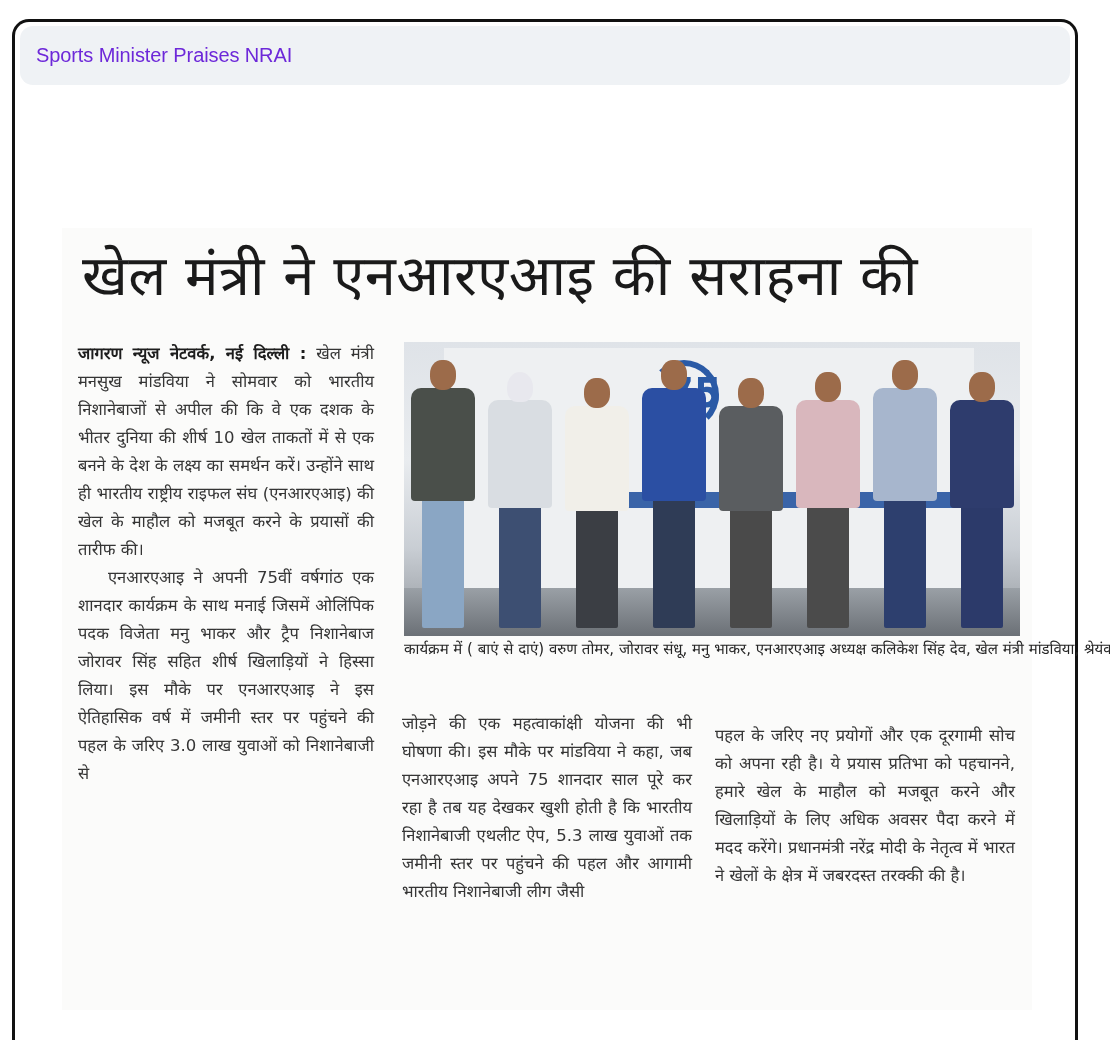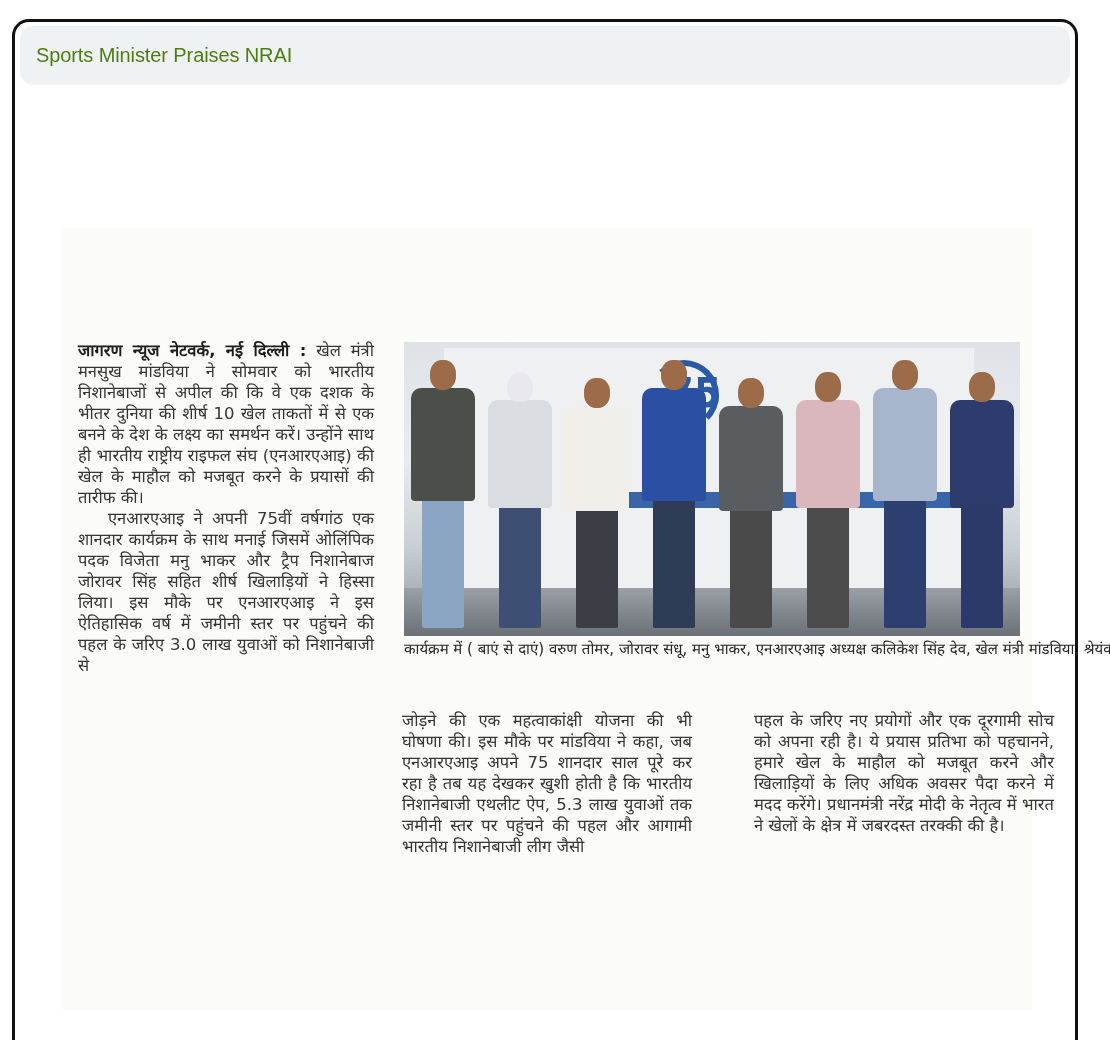--- a/index.html
+++ b/index.html
@@ -10,40 +10,40 @@
     position: absolute; left: 12px; top: 19px; width: 1066px; height: 1040px;
     border: 3px solid #111111; border-bottom: none;
     border-radius: 17px 17px 0 0; box-sizing: border-box; background: #ffffff;
   }
   .card-header {
     position: absolute; left: 5px; top: 4px; right: 5px; height: 59px;
     background: #eff2f5; border-radius: 13px 13px 13px 13px;
   }
   .card-title {
     position: absolute; left: 16px; top: 18px; font-family: "Liberation Sans", sans-serif;
-    font-size: 20px; color: #4d7c0f; letter-spacing: -0.1px;
+    font-size: 20px; color: #6d28d9; letter-spacing: -0.1px;
   }
 
   .clipping {
     position: absolute; left: 62px; top: 228px; width: 970px; height: 782px;
     background: #fbfbfa; color: #2a2a2a;
     font-family: "DejaVu Serif", serif;
   }
   .headline {
     position: absolute; left: 20px; top: 12px; width: 940px;
     font-family: "DejaVu Sans", sans-serif; font-size: 56px; line-height: 72px;
     color: #1a1a1a; font-weight: normal; letter-spacing: 0.5px; white-space: nowrap;
   }
 
-  .col { position: absolute; font-size: 16.5px; line-height: 21px; text-align: justify;
+  .col { position: absolute; font-size: 16.5px; line-height: 28px; text-align: justify;
          font-family: "DejaVu Sans", sans-serif; color: #353535; }
   .col p { margin: 0; }
   .col1 { left: 16px; top: 112px; width: 296px; }
   .col2 { left: 340px; top: 482px; width: 290px; }
-  .col3 { left: 653px; top: 482px; width: 300px; margin-left: 39px; }
+  .col3 { left: 653px; top: 494px; width: 300px; }
   .dateline { font-weight: bold; color: #1d1d1d; }
   .indent { text-indent: 30px; }
 
   .photo {
     position: absolute; left: 342px; top: 114px; width: 616px; height: 294px;
     background: linear-gradient(180deg, #dfe3e8 0%, #e9ecef 40%, #c9ced4 70%, #8f949a 100%);
     overflow: hidden;
   }
   .photo .backdrop {
     position: absolute; left: 40px; top: 6px; width: 530px; height: 240px;
@@ -81,20 +81,21 @@
 </head>
 <body>
 
 <div class="card">
   <div class="card-header">
     <div class="card-title">Sports Minister Praises NRAI</div>
   </div>
 </div>
 
 <div class="clipping">
+  <div class="headline">खेल मंत्री ने एनआरएआइ की सराहना की</div>
 
   <div class="col col1">
     <p><span class="dateline">जागरण न्यूज नेटवर्क, नई दिल्ली :</span>
        <span>खेल मंत्री मनसुख मांडविया ने सोमवार को भारतीय निशानेबाजों से अपील की कि वे एक दशक के भीतर दुनिया की शीर्ष 10 खेल ताकतों में से एक बनने के देश के लक्ष्य का समर्थन करें। उन्होंने साथ ही भारतीय राष्ट्रीय राइफल संघ (एनआरएआइ) की खेल के माहौल को मजबूत करने के प्रयासों की तारीफ की।</span></p>
     <p class="indent">एनआरएआइ ने अपनी 75वीं वर्षगांठ एक शानदार कार्यक्रम के साथ मनाई जिसमें ओलिंपिक पदक विजेता मनु भाकर और ट्रैप निशानेबाज जोरावर सिंह सहित शीर्ष खिलाड़ियों ने हिस्सा लिया। इस मौके पर एनआरएआइ ने इस ऐतिहासिक वर्ष में जमीनी स्तर पर पहुंचने की पहल के जरिए 3.0 लाख युवाओं को निशानेबाजी से</p>
   </div>
 
   <div class="photo">
     <div class="backdrop"></div>
     <div class="emblem"></div>

